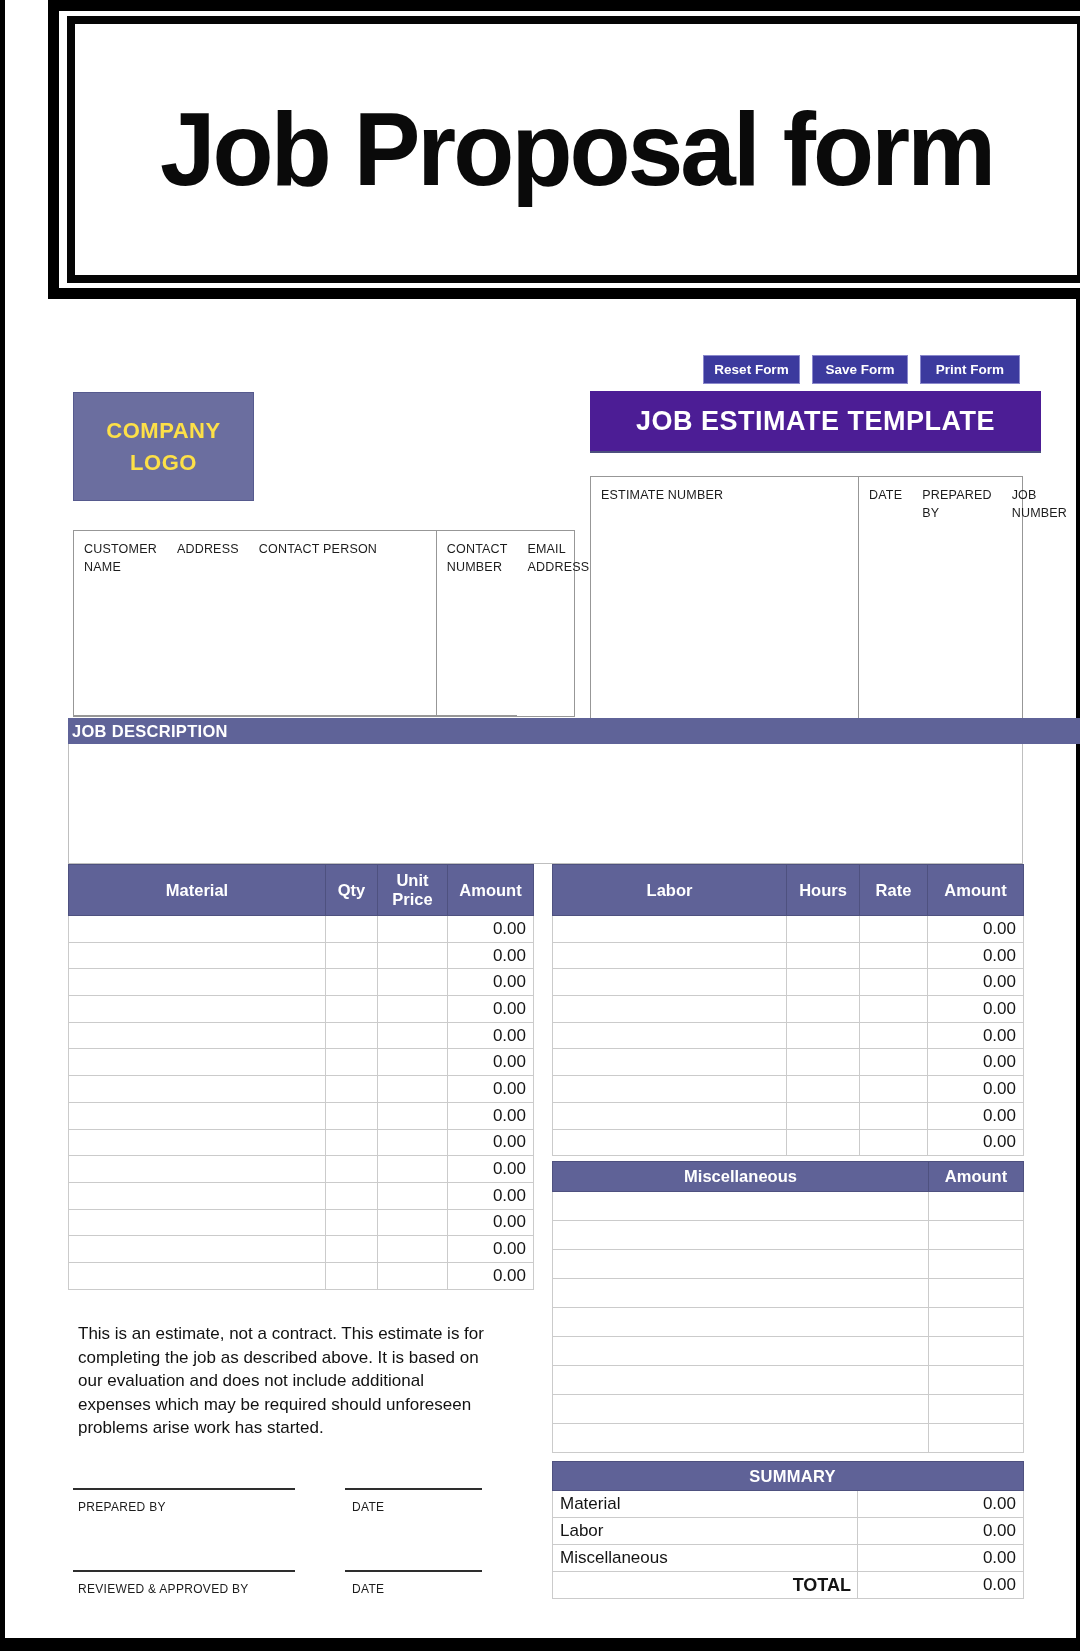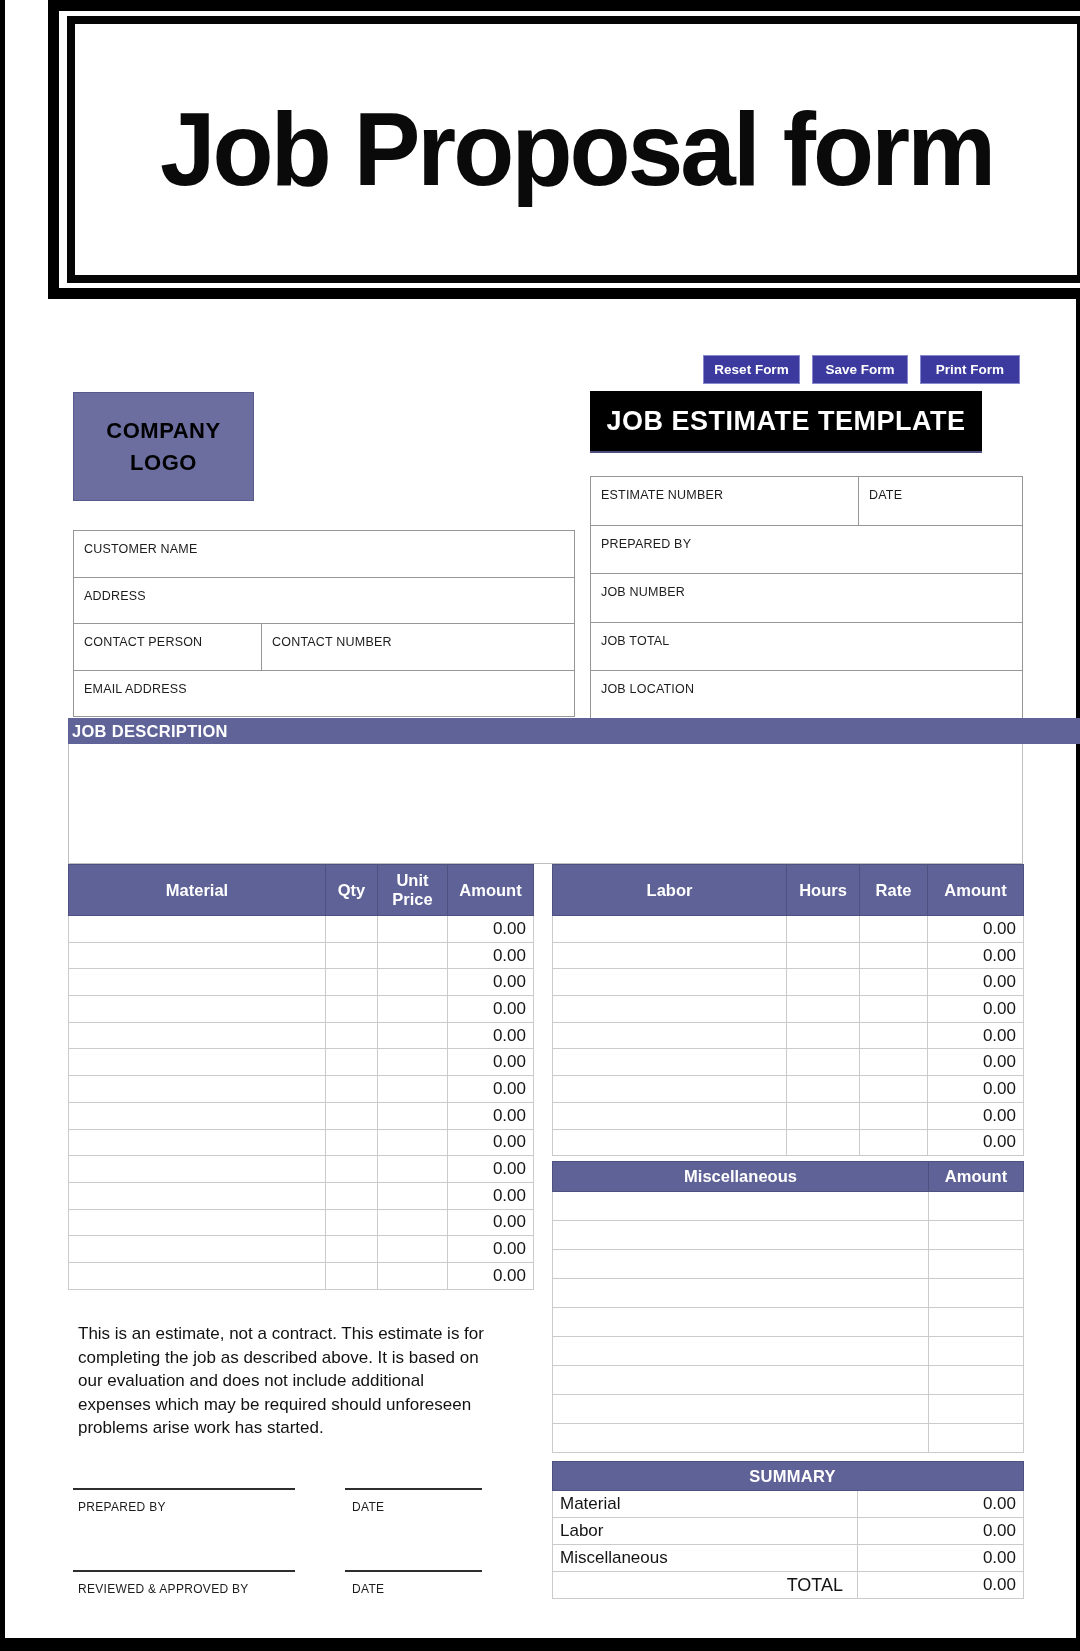--- a/index.html
+++ b/index.html
@@ -22,28 +22,28 @@
   
   .btn{position:absolute;top:355px;height:29px;background:#3c3a9e;border:1px solid #8a88cc;
        box-sizing:border-box;color:#fff;font-size:13.5px;font-weight:bold;
        display:flex;align-items:center;justify-content:center;cursor:pointer;}
   .btn-reset{left:703px;width:97px;}
   .btn-save{left:812px;width:96px;}
   .btn-print{left:920px;width:100px;}
 
   
   .logo{position:absolute;left:73px;top:392px;width:181px;height:109px;background:#6b6e9f;
-        border:1px solid #565a8e;box-sizing:border-box;color:#000000;font-weight:bold;font-size:22px;
+        border:1px solid #565a8e;box-sizing:border-box;color:#fde047;font-weight:bold;font-size:22px;
         letter-spacing:.5px;display:flex;flex-direction:column;align-items:center;justify-content:center;line-height:1.45;}
-  .jet-bar{position:absolute;left:590px;top:391px;width:392px;height:62px;background:#000000;
+  .jet-bar{position:absolute;left:590px;top:391px;width:451px;height:62px;background:#4c1d95;
            border-bottom:2px solid #4c4f7d;box-sizing:border-box;color:#fff;font-weight:bold;font-size:27px;
            letter-spacing:.5px;display:flex;align-items:center;justify-content:center;}
 
   
-  .fieldtable{position:absolute;display:flex;flex-direction:column;border:1px solid #979797;
+  .fieldtable{position:absolute;display:flex;flex-direction:row;border:1px solid #979797;
               box-sizing:border-box;background:#fff;}
   .ft-job{left:590px;top:476px;width:433px;height:244px;}
   .ft-cust{left:73px;top:530px;width:502px;height:187px;}
   .frow{flex:1;display:flex;border-bottom:1px solid #979797;}
   .frow:last-child{border-bottom:none;}
   .fcell{flex:1;padding:8px 10px 0 10px;box-sizing:border-box;}
   .fcell + .fcell{border-left:1px solid #979797;}
   .fcell.fixed-267{flex:0 0 267px;}
   .fcell.fixed-187{flex:0 0 187px;}
   .flabel{font-size:12.5px;color:#1c1c1c;letter-spacing:.2px;}
@@ -67,21 +67,21 @@
   .misc-wrap{position:absolute;left:552px;top:1161px;}
   .summary-wrap{position:absolute;left:552px;top:1461px;}
   .material-wrap th,.labor-wrap th{height:48px;}
   .material-wrap td,.labor-wrap td{height:26.7px;}
   .misc-wrap th{height:27px;font-size:16.5px;}
   .misc-wrap td{height:29px;}
   .summary-wrap th{height:26px;background:#666a9b;text-align:left;padding-left:10px;font-size:16px;
                    letter-spacing:.3px;border:1px solid #4e517f;}
   .summary-wrap td{height:27px;}
   .summary-wrap td.sum-label{text-align:left;}
-  .summary-wrap td.sum-label.total{text-align:right;font-weight:normal;font-size:18px;padding-right:14px;}
+  .summary-wrap td.sum-label.total{text-align:right;font-weight:bold;font-size:18px;padding-right:6px;}
 
   
   .disclaimer{position:absolute;left:78px;top:1322px;width:420px;font-size:17px;line-height:23.5px;color:#121212;}
 
   
   .sig-line{position:absolute;border-top:2px solid #2e2e2e;height:0;}
   .sig-label{position:absolute;font-size:12px;color:#1c1c1c;letter-spacing:.3px;}
 </style>
 </head>
 <body>

